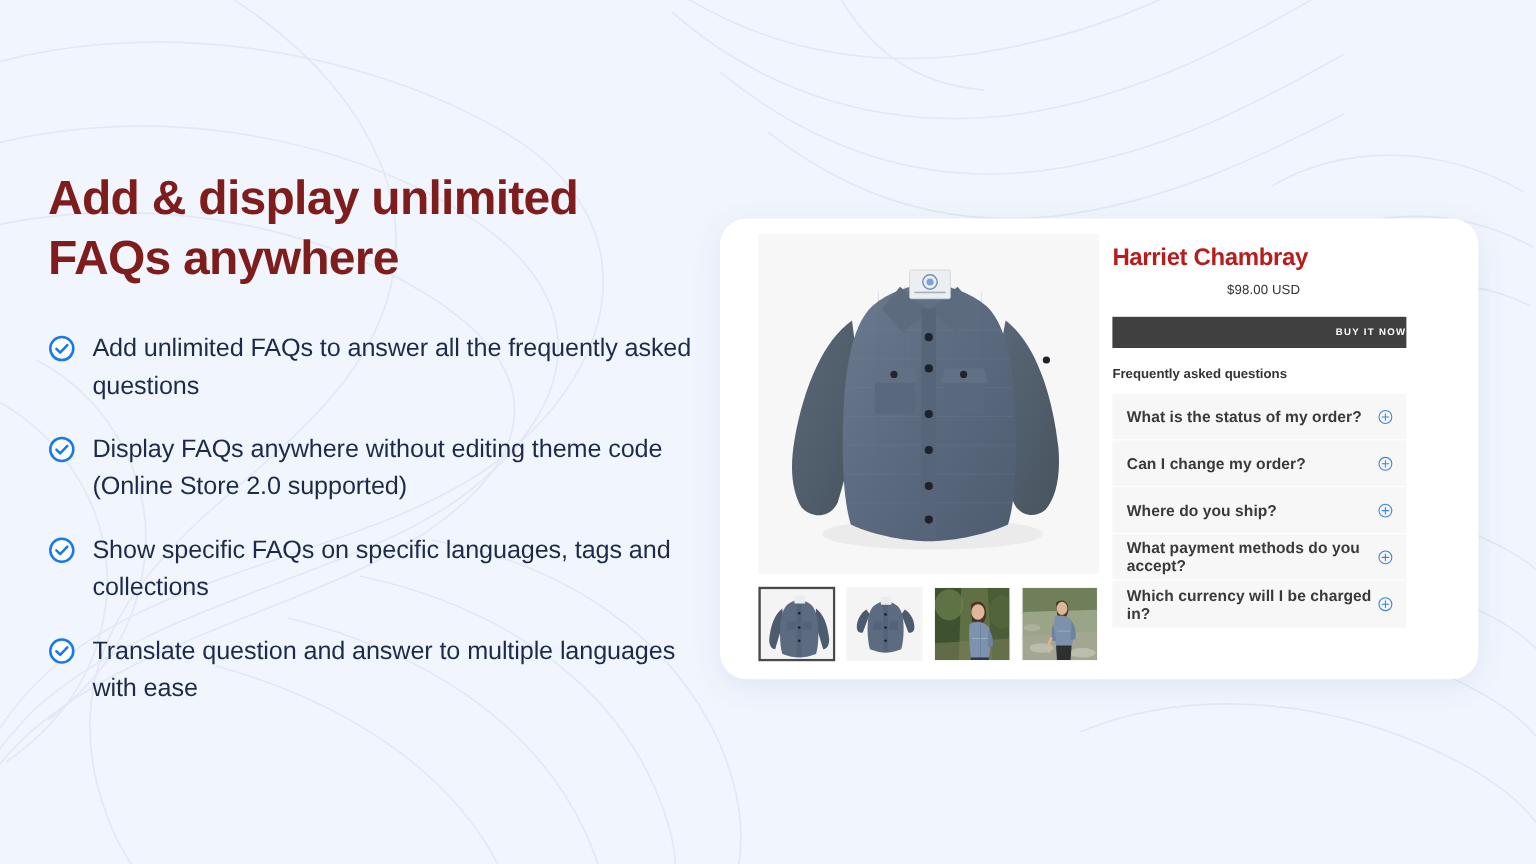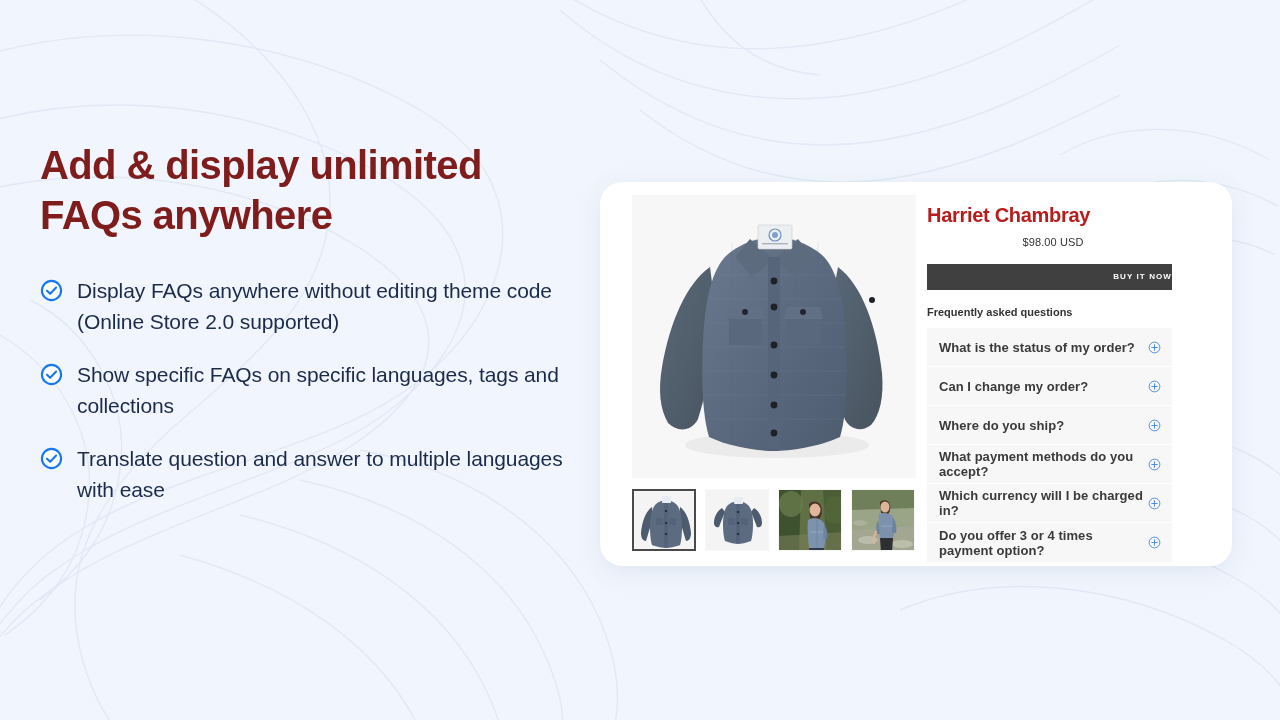--- a/index.html
+++ b/index.html
@@ -229,20 +229,27 @@
   </g>
 </svg>
 
 <div id="left-col">
 
   <h1 id="headline">Add &amp; display unlimited
 FAQs anywhere</h1>
 
   <ul id="feature-list">
 
+    <li class="feature-item">
+      <svg class="check-icon" viewBox="0 0 24 24">
+        <circle cx="12" cy="12" r="10" fill="#ffffff" stroke="#1878f0" stroke-width="2.2"></circle>
+        <path d="M7.3 12.2 L10.6 15.4 L16.8 8.9" fill="none" stroke="#1878f0" stroke-width="2.2" stroke-linecap="round" stroke-linejoin="round"></path>
+      </svg>
+      <span class="feature-text">Add unlimited FAQs to answer all the frequently asked questions</span>
+    </li>
 
     <li class="feature-item">
       <svg class="check-icon" viewBox="0 0 24 24">
         <circle cx="12" cy="12" r="10" fill="#ffffff" stroke="#1878f0" stroke-width="2.2"></circle>
         <path d="M7.3 12.2 L10.6 15.4 L16.8 8.9" fill="none" stroke="#1878f0" stroke-width="2.2" stroke-linecap="round" stroke-linejoin="round"></path>
       </svg>
       <span class="feature-text">Display FAQs anywhere without editing theme code (Online Store 2.0 supported)</span>
     </li>
 
     <li class="feature-item">
@@ -464,23 +471,16 @@
       </li>
 
       <li class="faq-row">
         <span class="faq-question">Which currency will I be charged in?</span>
         <svg class="plus-icon" viewBox="0 0 16 16">
           <circle cx="8" cy="8" r="6.6" fill="none" stroke="#3b82e8" stroke-width="1.1"></circle>
           <path d="M8 4.6 V11.4 M4.6 8 H11.4" stroke="#3b82e8" stroke-width="1.1" stroke-linecap="round"></path>
         </svg>
       </li>
 
-      <li class="faq-row">
-        <span class="faq-question">Do you offer 3 or 4 times payment option?</span>
-        <svg class="plus-icon" viewBox="0 0 16 16">
-          <circle cx="8" cy="8" r="6.6" fill="none" stroke="#3b82e8" stroke-width="1.1"></circle>
-          <path d="M8 4.6 V11.4 M4.6 8 H11.4" stroke="#3b82e8" stroke-width="1.1" stroke-linecap="round"></path>
-        </svg>
-      </li>
 
     </ul>
   </div>
 </div>
 
 </body></html>

